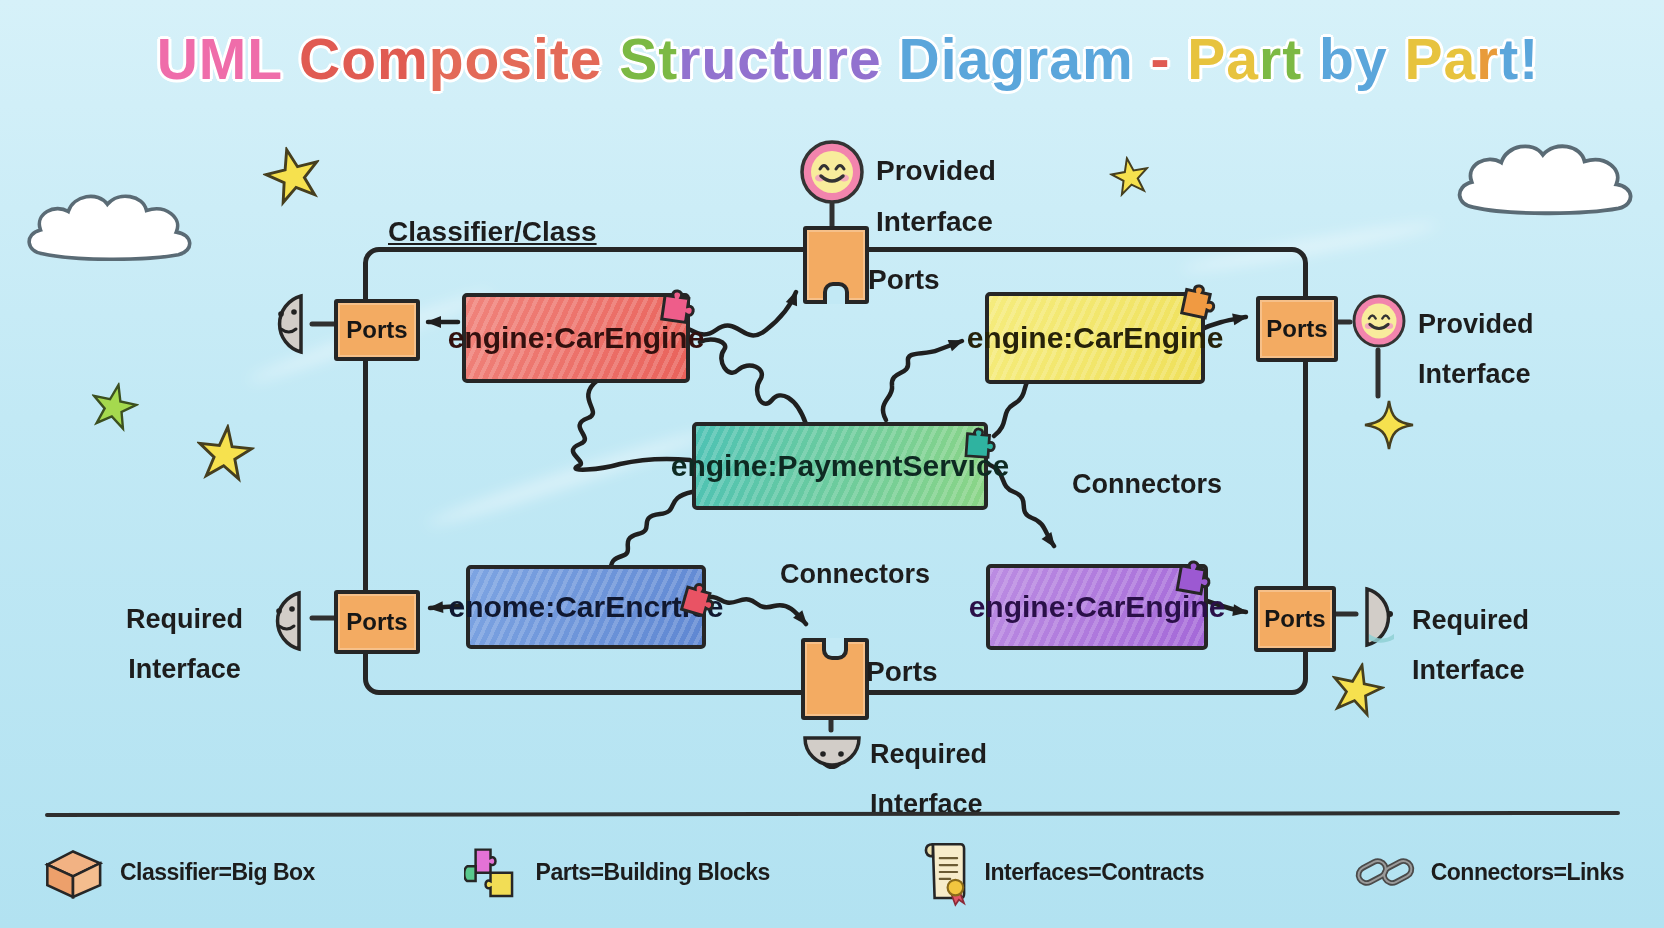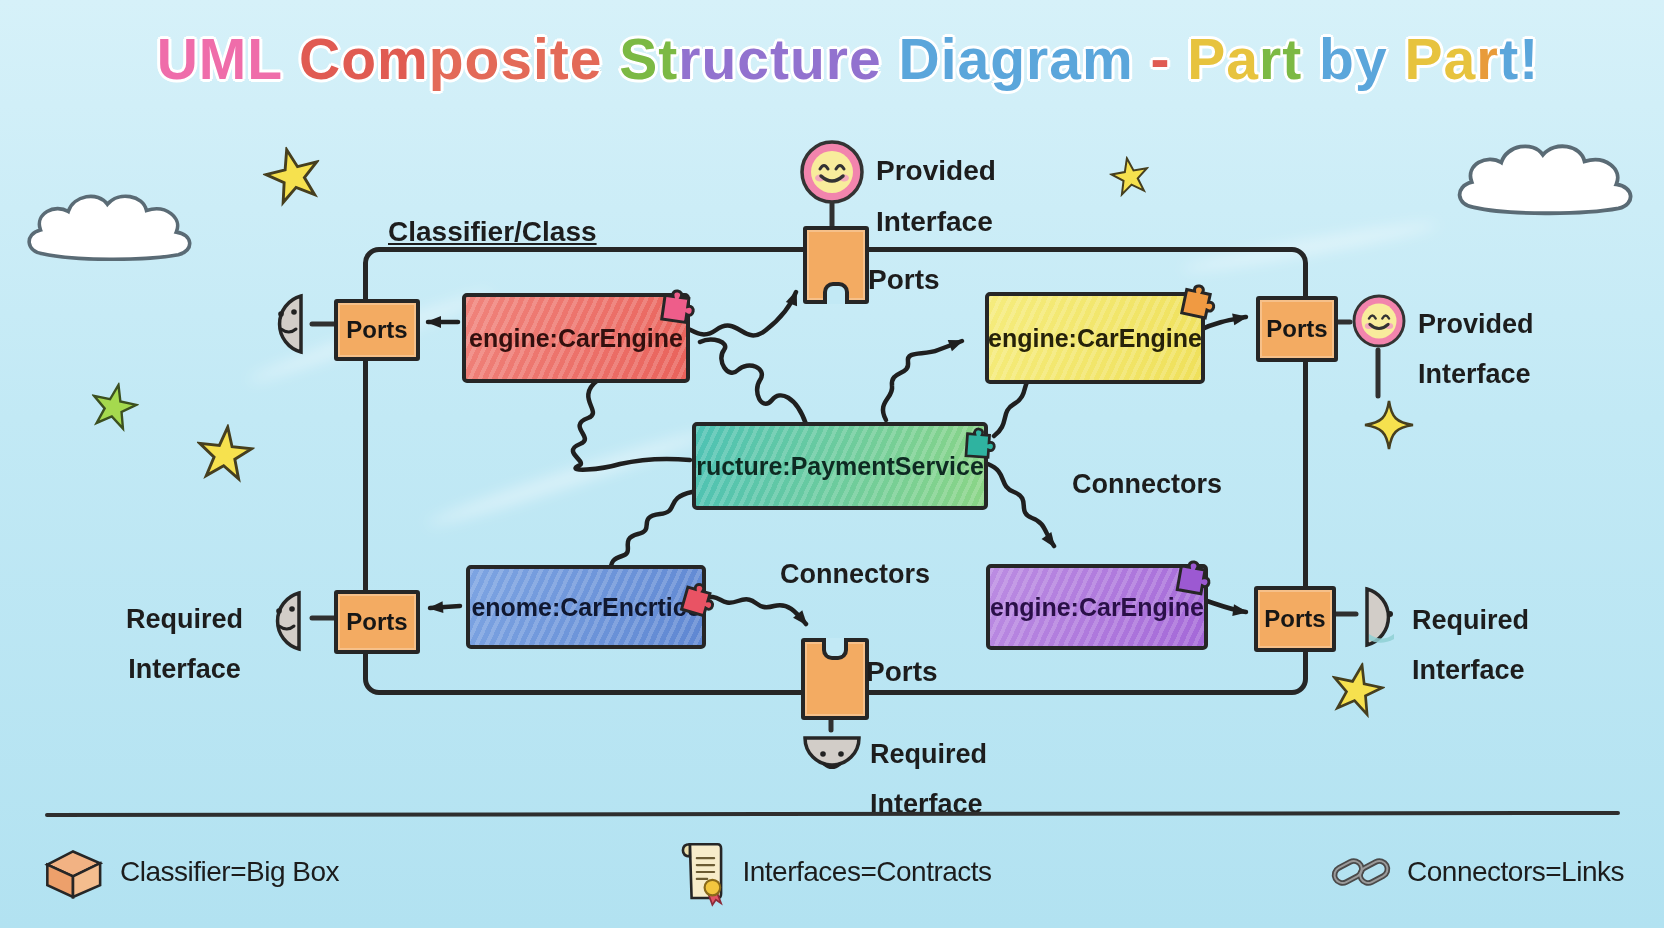--- a/index.html
+++ b/index.html
@@ -16,21 +16,21 @@
     text-shadow:-3px 0 0 #fff,3px 0 0 #fff,0 -3px 0 #fff,0 3px 0 #fff,-2px -2px 0 #fff,2px 2px 0 #fff,-2px 2px 0 #fff,2px -2px 0 #fff;
   }
   .big-box{
     position:absolute;left:363px;top:247px;width:935px;height:438px;
     border:5px solid var(--outline,#262626);border-radius:16px;z-index:2;
   }
   .overlay{position:absolute;left:0;top:0;z-index:3;pointer-events:none;}
   .part{
     position:absolute;z-index:4;border:4px solid var(--outline,#262626);border-radius:5px;
     display:flex;align-items:center;justify-content:center;
-    font-weight:bold;font-size:25px;color:#1b1b1b;white-space:nowrap;text-align:center;
+    font-weight:bold;font-size:30px;color:#1b1b1b;white-space:nowrap;text-align:center;
   }
   .part::after{content:"";position:absolute;inset:0;border-radius:2px;
     background:repeating-linear-gradient(115deg,rgba(255,255,255,.17) 0 4px,rgba(255,255,255,0) 4px 9px);pointer-events:none;}
   .part span{position:relative;z-index:1;}
   .puzzle{position:absolute;z-index:2;}
   .port{
     position:absolute;z-index:6;background:var(--port-fill,#f3ab62);
     border:4px solid var(--outline,#262626);border-radius:3px;
     display:flex;align-items:center;justify-content:center;
     font-weight:bold;font-size:24px;color:#161616;
@@ -40,21 +40,21 @@
     background:var(--sky-mid,#c2e9f5);border:4px solid var(--outline,#262626);}
   .notch.bottom{bottom:-4px;border-bottom:none;border-radius:10px 10px 0 0;}
   .notch.top{top:-4px;border-top:none;border-radius:0 0 10px 10px;}
   .face{position:absolute;z-index:6;}
   .lbl{position:absolute;z-index:7;font-weight:bold;color:#1d1d1d;font-size:27px;line-height:32px;white-space:nowrap;}
   .lbl span{display:block;margin-top:18px;}
   .deco{position:absolute;z-index:1;}
   .separator{position:absolute;left:45px;top:812px;width:1575px;height:4px;background:#2e2e2e;border-radius:2px;z-index:7;transform:rotate(-.08deg);}
   .legend{position:absolute;left:40px;top:824px;width:1584px;height:96px;display:flex;align-items:center;justify-content:space-between;z-index:7;}
   .legend-item{display:flex;align-items:center;gap:14px;}
-  .llabel{font-weight:normal;font-size:28px;color:#1c1c1c;white-space:nowrap;letter-spacing:-.5px;}
+  .llabel{font-weight:bold;font-size:23px;color:#1c1c1c;white-space:nowrap;letter-spacing:-.5px;}
 </style>
 </head>
 <body>
 
 <div class="stage">
 
   <div class="streak" style="left:420px;top:470px;width:300px;height:16px;transform:rotate(-18deg);"></div>
   <div class="streak" style="left:240px;top:330px;width:260px;height:14px;transform:rotate(-20deg);"></div>
   <div class="streak" style="left:1180px;top:240px;width:260px;height:14px;transform:rotate(-10deg);"></div>
 
@@ -156,21 +156,21 @@
       <path d="M12 18 h8 c-3 -8 11 -8 8 0 h8 v8 c8 -3 8 11 0 8 v8 h-24 z" fill="var(--puzzle-pink)" stroke="#262626" stroke-width="3"></path>
     </svg>
   </div>
   <div class="part" style="left:985px;top:292px;width:212px;height:84px;background:linear-gradient(115deg,var(--part-yellow-a),var(--part-yellow-b));color:#26220a;">
     <span>engine:CarEngine</span>
     <svg class="puzzle" style="right:-22px;top:-22px;transform:rotate(12deg);" width="50" height="50" viewBox="0 0 50 50">
       <path d="M12 18 h8 c-3 -8 11 -8 8 0 h8 v8 c8 -3 8 11 0 8 v8 h-24 z" fill="var(--puzzle-orange)" stroke="#262626" stroke-width="3"></path>
     </svg>
   </div>
   <div class="part" style="left:692px;top:422px;width:288px;height:80px;background:linear-gradient(100deg,var(--part-green-a),var(--part-green-b));color:#0e2a22;">
-    <span>ructure:PaymentService</span>
+    <span>engine:PaymentService</span>
     <svg class="puzzle" style="right:-18px;top:-8px;transform:rotate(4deg);" width="46" height="46" viewBox="0 0 50 50">
       <path d="M12 18 h8 c-3 -8 11 -8 8 0 h8 v8 c8 -3 8 11 0 8 v8 h-24 z" fill="var(--puzzle-teal)" stroke="#262626" stroke-width="3"></path>
     </svg>
   </div>
   <div class="part" style="left:466px;top:565px;width:232px;height:76px;background:linear-gradient(115deg,var(--part-blue-a),var(--part-blue-b));color:#101830;">
     <span>enome:CarEncrtice</span>
     <svg class="puzzle" style="right:-20px;top:4px;transform:rotate(16deg);" width="48" height="48" viewBox="0 0 50 50">
       <path d="M12 18 h8 c-3 -8 11 -8 8 0 h8 v8 c8 -3 8 11 0 8 v8 h-24 z" fill="var(--puzzle-red)" stroke="#262626" stroke-width="3"></path>
     </svg>
   </div>
@@ -262,20 +262,28 @@
 
     <div class="legend-item">
       <svg width="66" height="60" viewBox="0 0 90 80">
         <polygon points="10,30 45,12 82,28 45,46" fill="#f2b283" stroke="#262626" stroke-width="3.5"></polygon>
         <polygon points="10,30 45,46 45,74 10,58" fill="#eda06b" stroke="#262626" stroke-width="3.5"></polygon>
         <polygon points="45,46 82,28 82,58 45,74" fill="#f4bd8e" stroke="#262626" stroke-width="3.5"></polygon>
       </svg>
       <span class="llabel">Classifier=Big Box</span>
     </div>
 
+    <div class="legend-item">
+      <svg width="58" height="58" viewBox="0 0 70 70">
+        <path d="M14 8 h18 v10 c8 -4 8 12 0 8 v10 h-18 z" fill="#e372d6" stroke="#262626" stroke-width="3"></path>
+        <path d="M4 28 h10 v18 h-10 c-5 -3 -5 -15 0 -18 z" fill="#59c98e" stroke="#262626" stroke-width="3"></path>
+        <path d="M32 36 h26 v28 h-26 v-10 c-8 4 -8 -12 0 -8 z" fill="#f2dd55" stroke="#262626" stroke-width="3"></path>
+      </svg>
+      <span class="llabel">Parts=Building Blocks</span>
+    </div>
 
 
     <div class="legend-item">
       <svg width="52" height="70" viewBox="0 0 60 80">
         <path d="M16 8 h32 q4 0 4 5 v52 q0 5 -4 5 h-30 z" fill="#f7ecca" stroke="#262626" stroke-width="3"></path>
         <path d="M16 8 q-8 0 -8 7 q0 7 8 7 z" fill="#eadfae" stroke="#262626" stroke-width="3"></path>
         <path d="M24 24 h20 M24 32 h20 M24 40 h20 M24 48 h12" stroke="#6b5b33" stroke-width="2.5" stroke-linecap="round"></path>
         <polygon points="36,62 42,78 46,72 52,76 46,60" fill="#e05565" stroke="#8a2a38" stroke-width="2"></polygon>
         <circle cx="42" cy="58" r="9" fill="#f2c63f" stroke="#8a6a1a" stroke-width="2.5"></circle>
       </svg>

